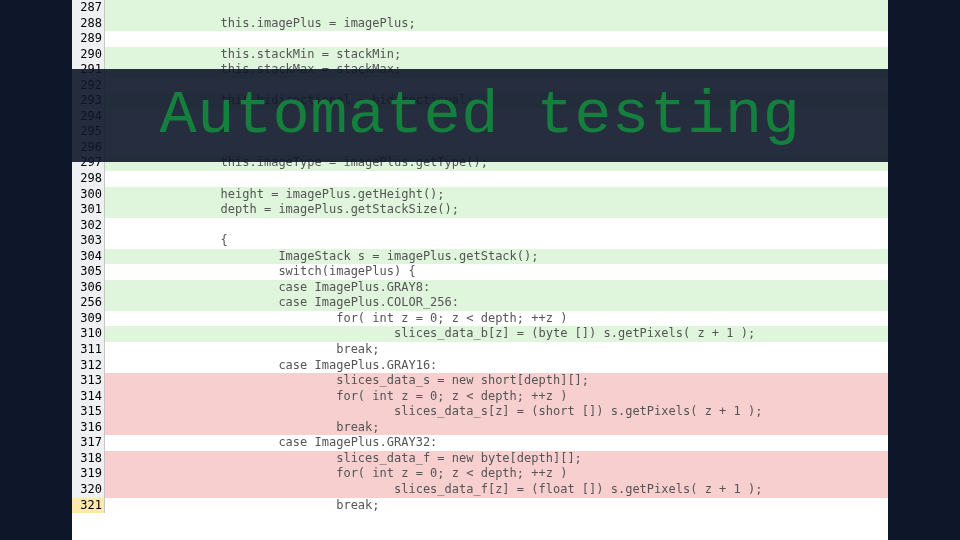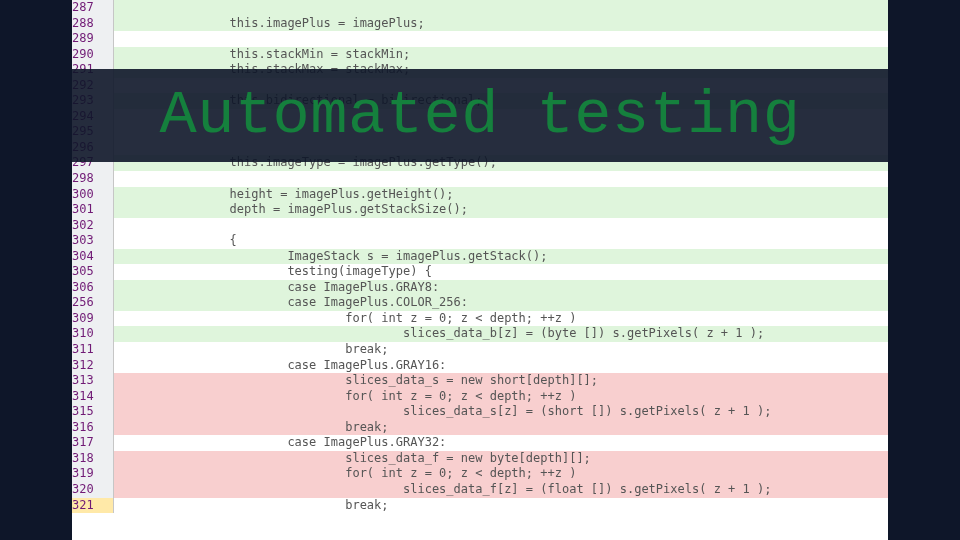--- a/index.html
+++ b/index.html
@@ -1,19 +1,19 @@
 <!DOCTYPE html>
 <html><head>
 <meta charset="utf-8">
 <style>
 html,body{margin:0;padding:0;width:960px;height:540px;overflow:hidden;background:#0e1629;font-family:Menlo,Consolas,"DejaVu Sans Mono",monospace}
 .stage{position:relative;width:960px;height:540px}
 .code-panel{position:absolute;left:72px;top:0;width:816px;height:540px;background:#fff;overflow:hidden}
 .row{display:flex;height:15.55px;line-height:15.55px;font-size:12px}
-.gutter{width:30px;flex:0 0 30px;text-align:left;padding-right:11px;color:#701a75;background:#eef0f2;border-right:1px solid #c6c6c6}
+.gutter{width:30px;flex:0 0 30px;text-align:right;padding-right:2px;color:#000000;background:#eef0f2;border-right:1px solid #c6c6c6}
 .gutter.hl{background:#ffe9a8}
 .code{flex:1;white-space:pre;color:#555;overflow:hidden}
 .bg-green{background:#dff5dc}
 .bg-red{background:#f8cfcf}
 .bg-white{background:#ffffff}
 .overlay{position:absolute;left:0;top:69px;width:960px;height:93px;background:rgba(14,22,41,0.90);display:flex;align-items:center;justify-content:center}
 .overlay-title{font-family:Liberation Mono, monospace;font-weight:300;font-size:62px;color:#15803d;letter-spacing:0.5px}
 </style>
 </head>
 <body>
@@ -82,21 +82,21 @@
       <div class="row">
         <div class="gutter">303</div>
         <div class="code bg-white">                {</div>
       </div>
       <div class="row">
         <div class="gutter">304</div>
         <div class="code bg-green">                        ImageStack s = imagePlus.getStack();</div>
       </div>
       <div class="row">
         <div class="gutter">305</div>
-        <div class="code bg-white">                        testing(imageType) {</div>
+        <div class="code bg-white">                        switch(imagePlus) {</div>
       </div>
       <div class="row">
         <div class="gutter">306</div>
         <div class="code bg-green">                        case ImagePlus.GRAY8:</div>
       </div>
       <div class="row">
         <div class="gutter">256</div>
         <div class="code bg-green">                        case ImagePlus.COLOR_256:</div>
       </div>
       <div class="row">

